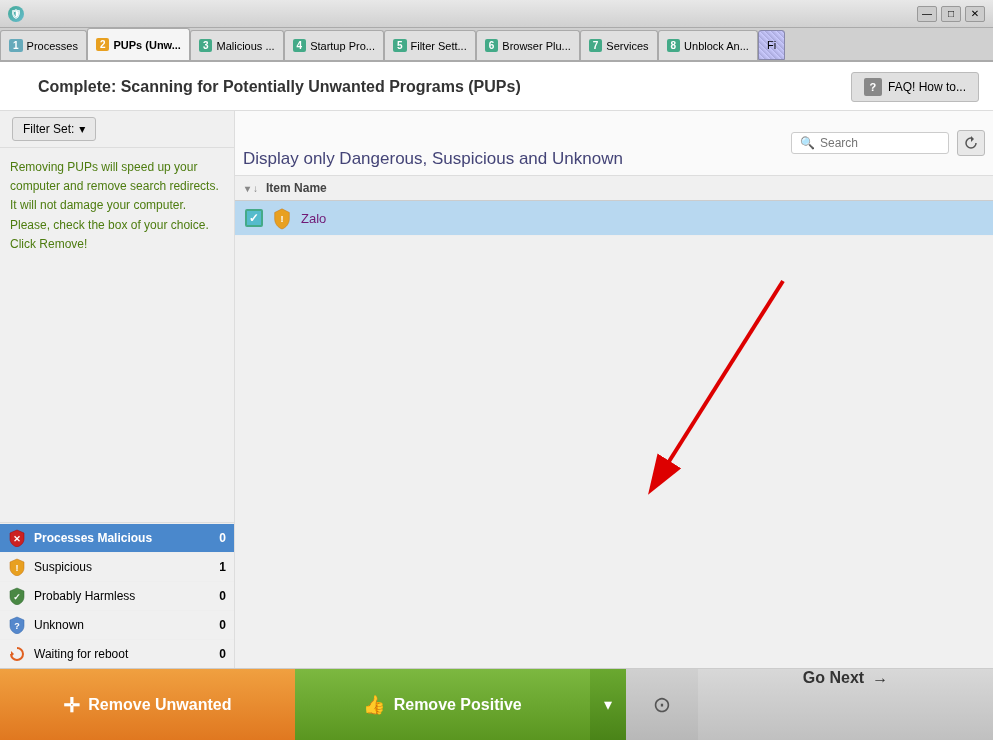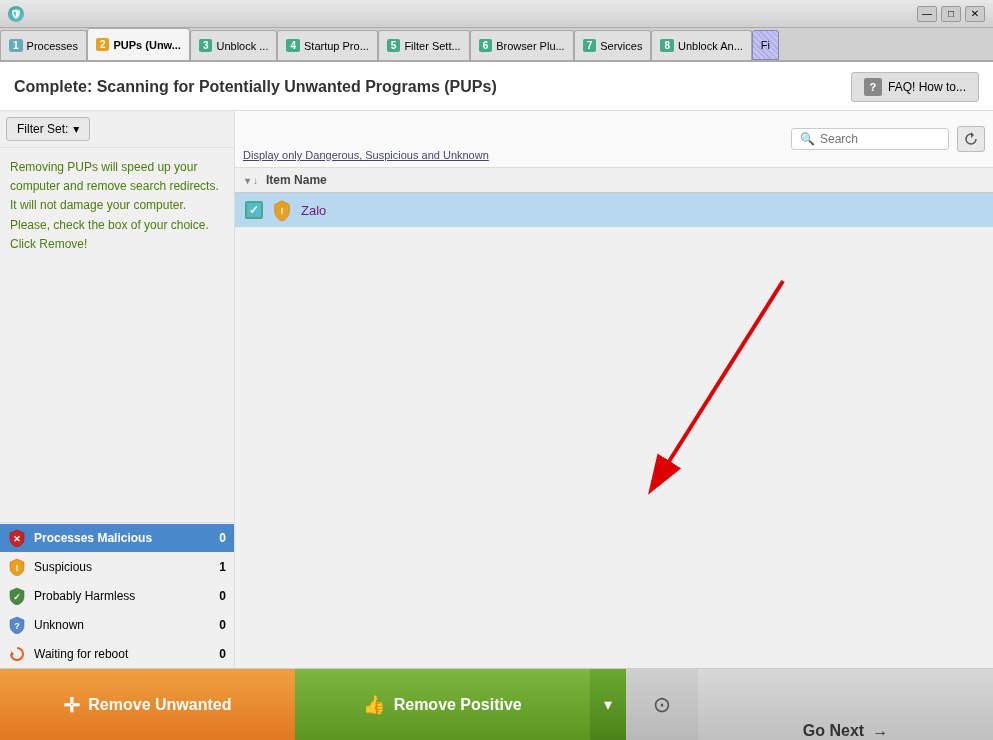--- a/index.html
+++ b/index.html
@@ -102,20 +102,21 @@
       padding: 10px 14px 8px;
       border-bottom: 1px solid #ddd;
       display: flex;
       justify-content: space-between;
       align-items: center;
     }
     .main-title {
       font-size: 16px;
       font-weight: bold;
       color: #333;
+      margin-left: 24px;
     }
     .faq-btn {
       background: #e0e0e0;
       border: 1px solid #bbb;
       border-radius: 3px;
       padding: 5px 12px;
       display: flex;
       align-items: center;
       gap: 6px;
       cursor: pointer;
@@ -137,21 +138,21 @@
       display: flex;
       flex-direction: column;
       border-right: 1px solid #ddd;
     }
 
     
     .filter-row {
       display: flex;
       align-items: center;
       gap: 8px;
-      padding: 6px 6px;
+      padding: 6px 12px;
       border-bottom: 1px solid #ddd;
       text-align: right;
     }
     .filter-set-btn {
       background: #e8e8e8;
       border: 1px solid #bbb;
       border-radius: 3px;
       padding: 4px 10px;
       display: flex;
       align-items: center;
@@ -345,21 +346,21 @@
       font-size: 22px;
     }
     .btn-next {
       flex: 1;
       background: linear-gradient(to bottom, #d8d8d8, #c0c0c0);
       color: #333;
       border: none;
       font-size: 16px;
       font-weight: bold;
       display: flex;
-      align-items: flex-end;
+      align-items: flex-start;
       justify-content: center;
       gap: 8px;
       cursor: pointer;
     }
 
     
     .content-with-arrow {
       position: relative;
       flex: 1;
       display: flex;
@@ -392,21 +393,21 @@
   <div class="tab">
     <span class="tab-num" style="background:#6ab;">1</span>
     <span>Processes</span>
   </div>
   <div class="tab active">
     <span class="tab-num" style="background:#e8a020;">2</span>
     <span>PUPs (Unw...</span>
   </div>
   <div class="tab">
     <span class="tab-num" style="background:#4a8;">3</span>
-    <span>Unblock ...</span>
+    <span>Malicious ...</span>
   </div>
   <div class="tab">
     <span class="tab-num" style="background:#4a8;">4</span>
     <span>Startup Pro...</span>
   </div>
   <div class="tab">
     <span class="tab-num" style="background:#4a8;">5</span>
     <span>Filter Sett...</span>
   </div>
   <div class="tab">
@@ -505,21 +506,21 @@
         <span class="status-label">Waiting for reboot</span>
         <span class="status-count">0</span>
       </div>
 
     </div>
   </div>
 
   <div class="content-with-arrow">
 
     <div class="toolbar">
-      <span style="font-size:11px; color:#555; flex:1; text-decoration: underline; color: #447; margin-top: 32px;">Display only Dangerous, Suspicious and Unknown</span>
+      <span style="font-size:17px; color:#555; flex:1; color: #447; margin-top: 32px;">Display only Dangerous, Suspicious and Unknown</span>
       <div class="search-box">
         <span style="color:#888; font-size:12px;">🔍</span>
         <input class="search-input" type="text" placeholder="Search" style="">
       </div>
       <div class="refresh-btn">
         <svg width="16" height="16" viewBox="0 0 16 16">
           <path d="M13 8A5 5 0 1 1 8 3" fill="none" stroke="#555" stroke-width="1.5"></path>
           <polygon points="8,1 11,4 8,7" fill="#555"></polygon>
         </svg>
       </div>

